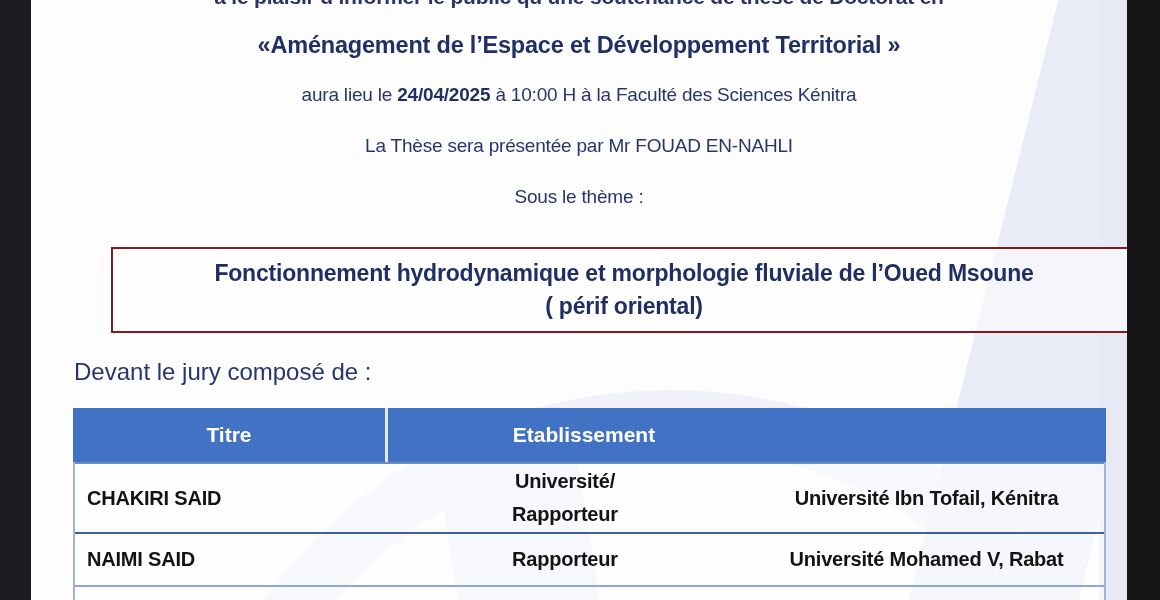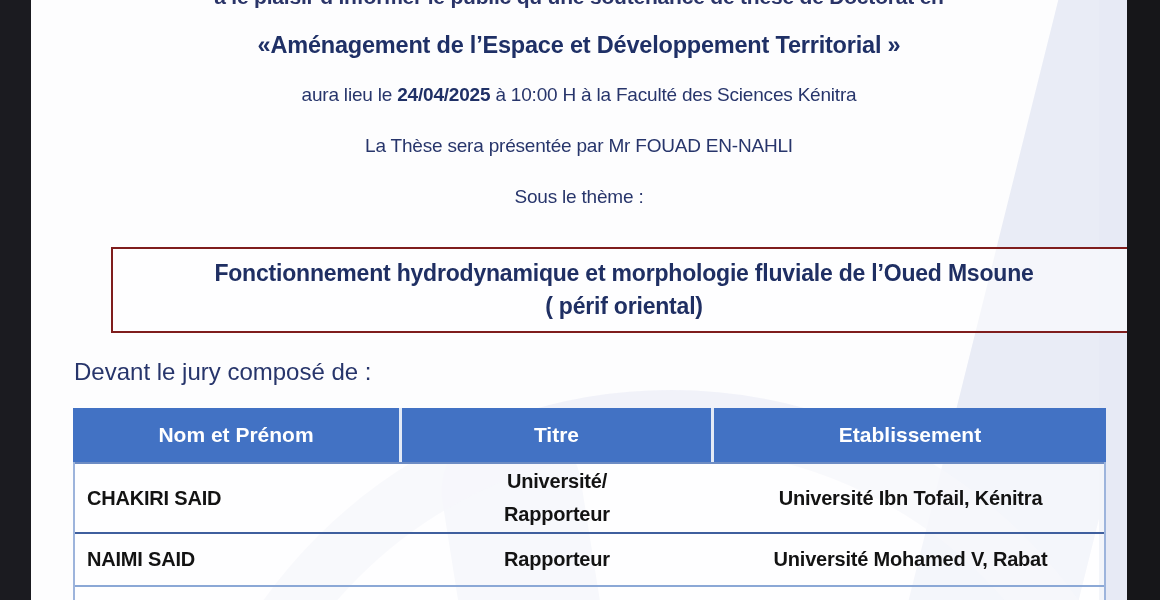--- a/index.html
+++ b/index.html
@@ -147,21 +147,21 @@
   .c1 { flex: 0 0 326px; }
   .c2 { flex: 0 0 312px; }
   .c3 { flex: 0 0 395px; }
 
   .t-body {
     border-left: 2px solid #9db4dc;
     border-right: 2px solid #9db4dc;
     box-sizing: border-box;
     background: rgba(255,255,255,0.5);
   }
-  .t-row { display: flex; box-sizing: border-box; }
+  .t-row { display: flex; box-sizing: border-box; gap: 8px; }
   .t-row.r1 { height: 70px; border-top: 2px solid #6d8cc4; }
   .t-row.r2 { height: 53px; border-top: 2px solid #3f5f9e; }
   .t-row.r3 { height: 44px; border-top: 2px solid #8ba8d6; }
   .t-row .tc {
     box-sizing: border-box;
     display: flex;
     align-items: center;
     font-weight: 700;
     font-size: 20px;
     color: #131313;
@@ -197,21 +197,20 @@
 
       <div class="theme-box">
         <div class="t1">Fonctionnement hydrodynamique et morphologie fluviale de l’Oued Msoune</div>
         <div class="t2">( périf oriental)</div>
       </div>
 
       <div class="jury-intro">Devant le jury composé de :</div>
 
       <div class="jtable">
         <div class="t-head">
-          <div class="hc c1">Nom et Prénom</div>
           <div class="hc c2">Titre</div>
           <div class="hc c3">Etablissement</div>
         </div>
         <div class="t-body">
           <div class="t-row r1">
             <div class="tc name c1">CHAKIRI SAID</div>
             <div class="tc title c2">Université/
 Rapporteur</div>
             <div class="tc estab c3">Université Ibn Tofail, Kénitra</div>
           </div>

